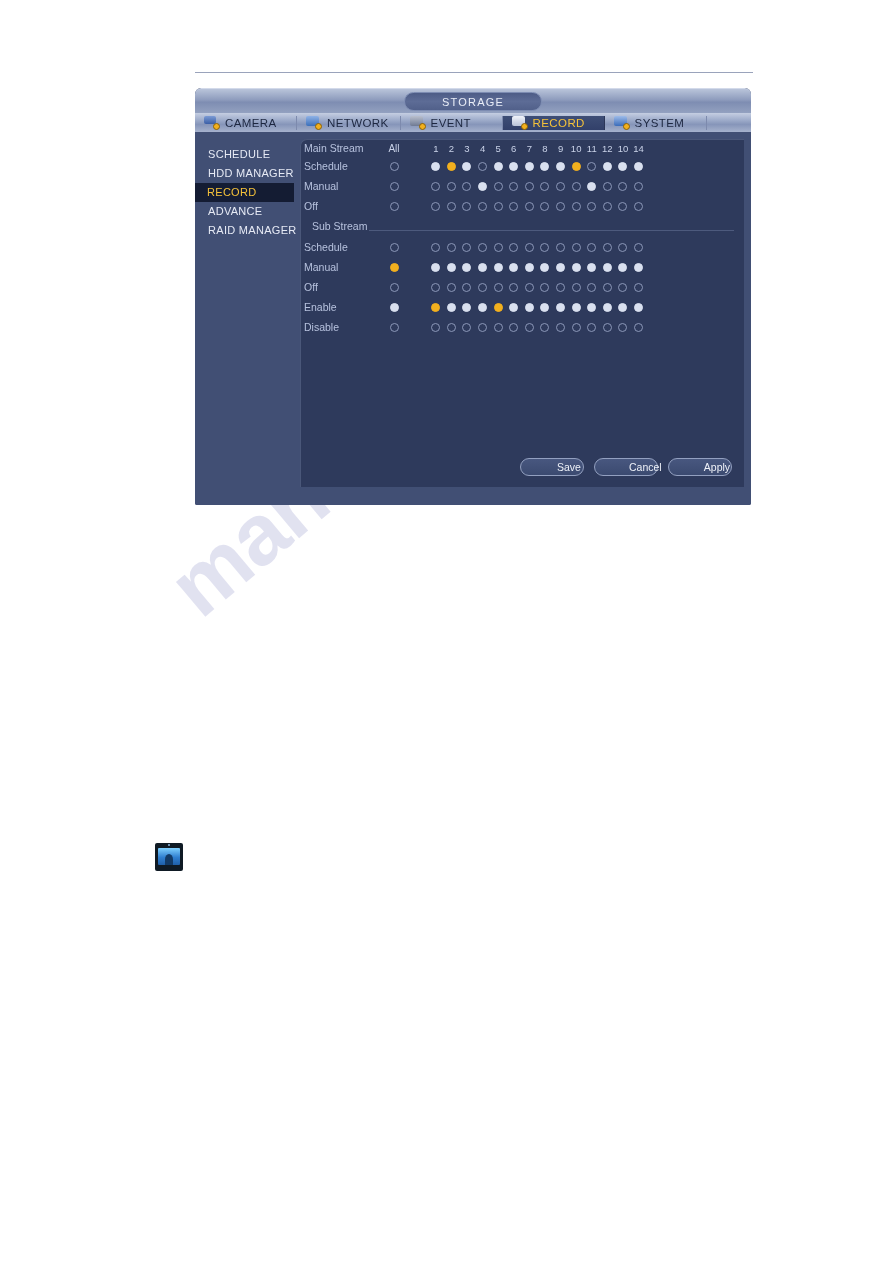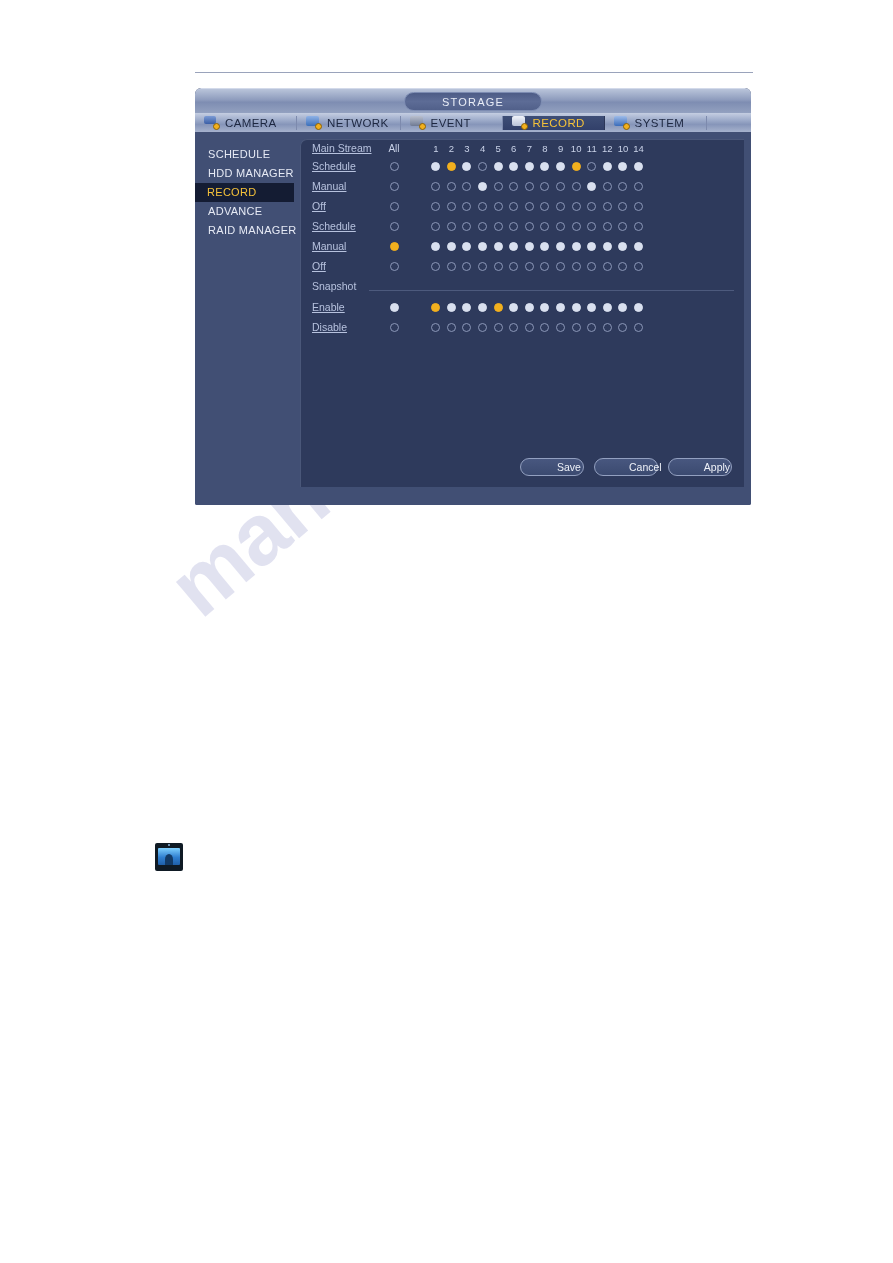--- a/index.html
+++ b/index.html
@@ -224,25 +224,24 @@
   }
 
   .row {
     position: relative;
     height: 20px;
     display: flex;
     align-items: center;
   }
   .row-label {
     width: 80px;
-    padding-left: 11px;
+    padding-left: 3px;
     font-size: 10.5px;
     color: #b7c2de;
     white-space: nowrap;
-    text-decoration: underline;
   }
   .hdr-row { height: 16px; }
   .hdr-all {
     width: 26px;
     text-align: center;
     font-size: 10px;
     color: #c9d2e8;
   }
   .hdr-nums {
     display: flex;
@@ -563,20 +562,21 @@
                   <span class="radio-cell">
                     <span class="radio"></span>
                   </span>
                   <span class="radio-cell">
                     <span class="radio"></span>
                   </span>
                 </span>
               </div>
             </div>
             <div class="section">
+              <div class="sec-head"><span>Sub Stream</span><span class="rule"></span></div>
               <div class="row">
                 <span class="row-label">Schedule</span>
                 <span class="radio-all">
                   <span class="radio"></span>
                 </span>
                 <span class="radio-list">
                   <span class="radio-cell">
                     <span class="radio"></span>
                   </span>
                   <span class="radio-cell">
@@ -715,21 +715,20 @@
                   <span class="radio-cell">
                     <span class="radio"></span>
                   </span>
                   <span class="radio-cell">
                     <span class="radio"></span>
                   </span>
                 </span>
               </div>
             </div>
             <div class="section">
-              <div class="sec-head"><span>Snapshot</span><span class="rule"></span></div>
               <div class="row">
                 <span class="row-label">Enable</span>
                 <span class="radio-all">
                   <span class="radio on-white"></span>
                 </span>
                 <span class="radio-list">
                   <span class="radio-cell">
                     <span class="radio on-amber"></span>
                   </span>
                   <span class="radio-cell">

